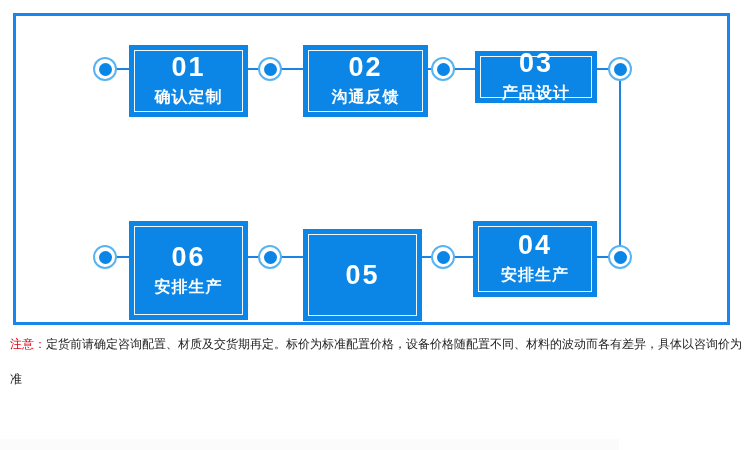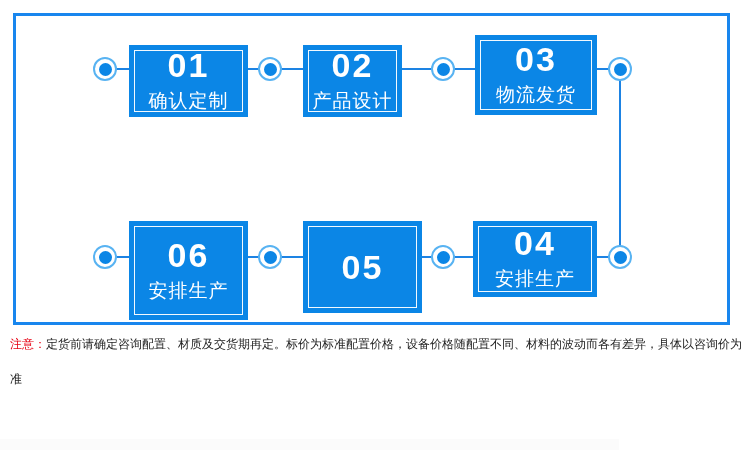--- a/index.html
+++ b/index.html
@@ -10,22 +10,22 @@
   .hline{position:absolute;height:2px;background:#1d83e3;}
   .vline{position:absolute;width:2px;background:#1d83e3;}
   .node{position:absolute;width:24px;height:24px;border-radius:50%;
         background:#ffffff;border:2px solid #58b3f2;box-sizing:border-box;z-index:3;}
   .node .dot{position:absolute;left:50%;top:50%;width:13px;height:13px;margin:-6.5px 0 0 -6.5px;
         border-radius:50%;background:#0b86e6;}
   .box{position:absolute;background:#0b86e6;z-index:2;display:flex;flex-direction:column;
        align-items:center;justify-content:center;color:#fff;}
   .box-inner{position:absolute;left:5px;top:5px;right:5px;bottom:5px;
        border:1.5px solid rgba(255,255,255,.95);pointer-events:none;}
-  .num{font-size:34px;font-weight:bold;line-height:1;letter-spacing:2px;}
-  .lbl{font-size:19px;font-weight:normal;margin-top:6px;letter-spacing:1px;white-space:nowrap;}
+  .num{font-size:27px;font-weight:bold;line-height:1;letter-spacing:2px;}
+  .lbl{font-size:16px;font-weight:bold;margin-top:6px;letter-spacing:1px;white-space:nowrap;}
   .note{position:absolute;left:10px;top:327px;width:737px;margin:0;
         font-size:12px;font-weight:normal;line-height:35px;color:#1c1c1c;}
   .note .prefix{color:#e60012;}
   .footer-strip{position:absolute;left:0;top:439px;width:619px;height:11px;background:#fbfbfb;}
 </style>
 </head>
 <body>
 
 <div class="stage">
 
@@ -59,37 +59,37 @@
     </div>
   <div class="node" style="left:608px;top:245px">
       <div class="dot"></div>
     </div>
 
   <div class="box" style="left:129px;top:45px;width:119px;height:72px">
     <div class="box-inner"></div>
     <div class="num">01</div>
     <div class="lbl">确认定制</div>
   </div>
-  <div class="box" style="left:303px;top:45px;width:99px;height:72px">
+  <div class="box" style="left:303px;top:45px;width:125px;height:72px">
     <div class="box-inner"></div>
     <div class="num">02</div>
-    <div class="lbl">产品设计</div>
+    <div class="lbl">沟通反馈</div>
   </div>
-  <div class="box" style="left:475px;top:35px;width:122px;height:80px">
+  <div class="box" style="left:475px;top:51px;width:122px;height:52px">
     <div class="box-inner"></div>
     <div class="num">03</div>
-    <div class="lbl">物流发货</div>
+    <div class="lbl">产品设计</div>
   </div>
 
   <div class="box" style="left:129px;top:221px;width:119px;height:99px">
     <div class="box-inner"></div>
     <div class="num">06</div>
     <div class="lbl">安排生产</div>
   </div>
-  <div class="box" style="left:303px;top:221px;width:119px;height:92px">
+  <div class="box" style="left:303px;top:229px;width:119px;height:92px">
     <div class="box-inner"></div>
     <div class="num">05</div>
   </div>
   <div class="box" style="left:473px;top:221px;width:124px;height:76px">
     <div class="box-inner"></div>
     <div class="num">04</div>
     <div class="lbl">安排生产</div>
   </div>
 
   <p class="note"><span class="prefix">注意：</span><span>定货前请确定咨询配置、材质及交货期再定。标价为标准配置价格，设备价格随配置不同、材料的波动而各有差异，具体以咨询价为准</span></p>

